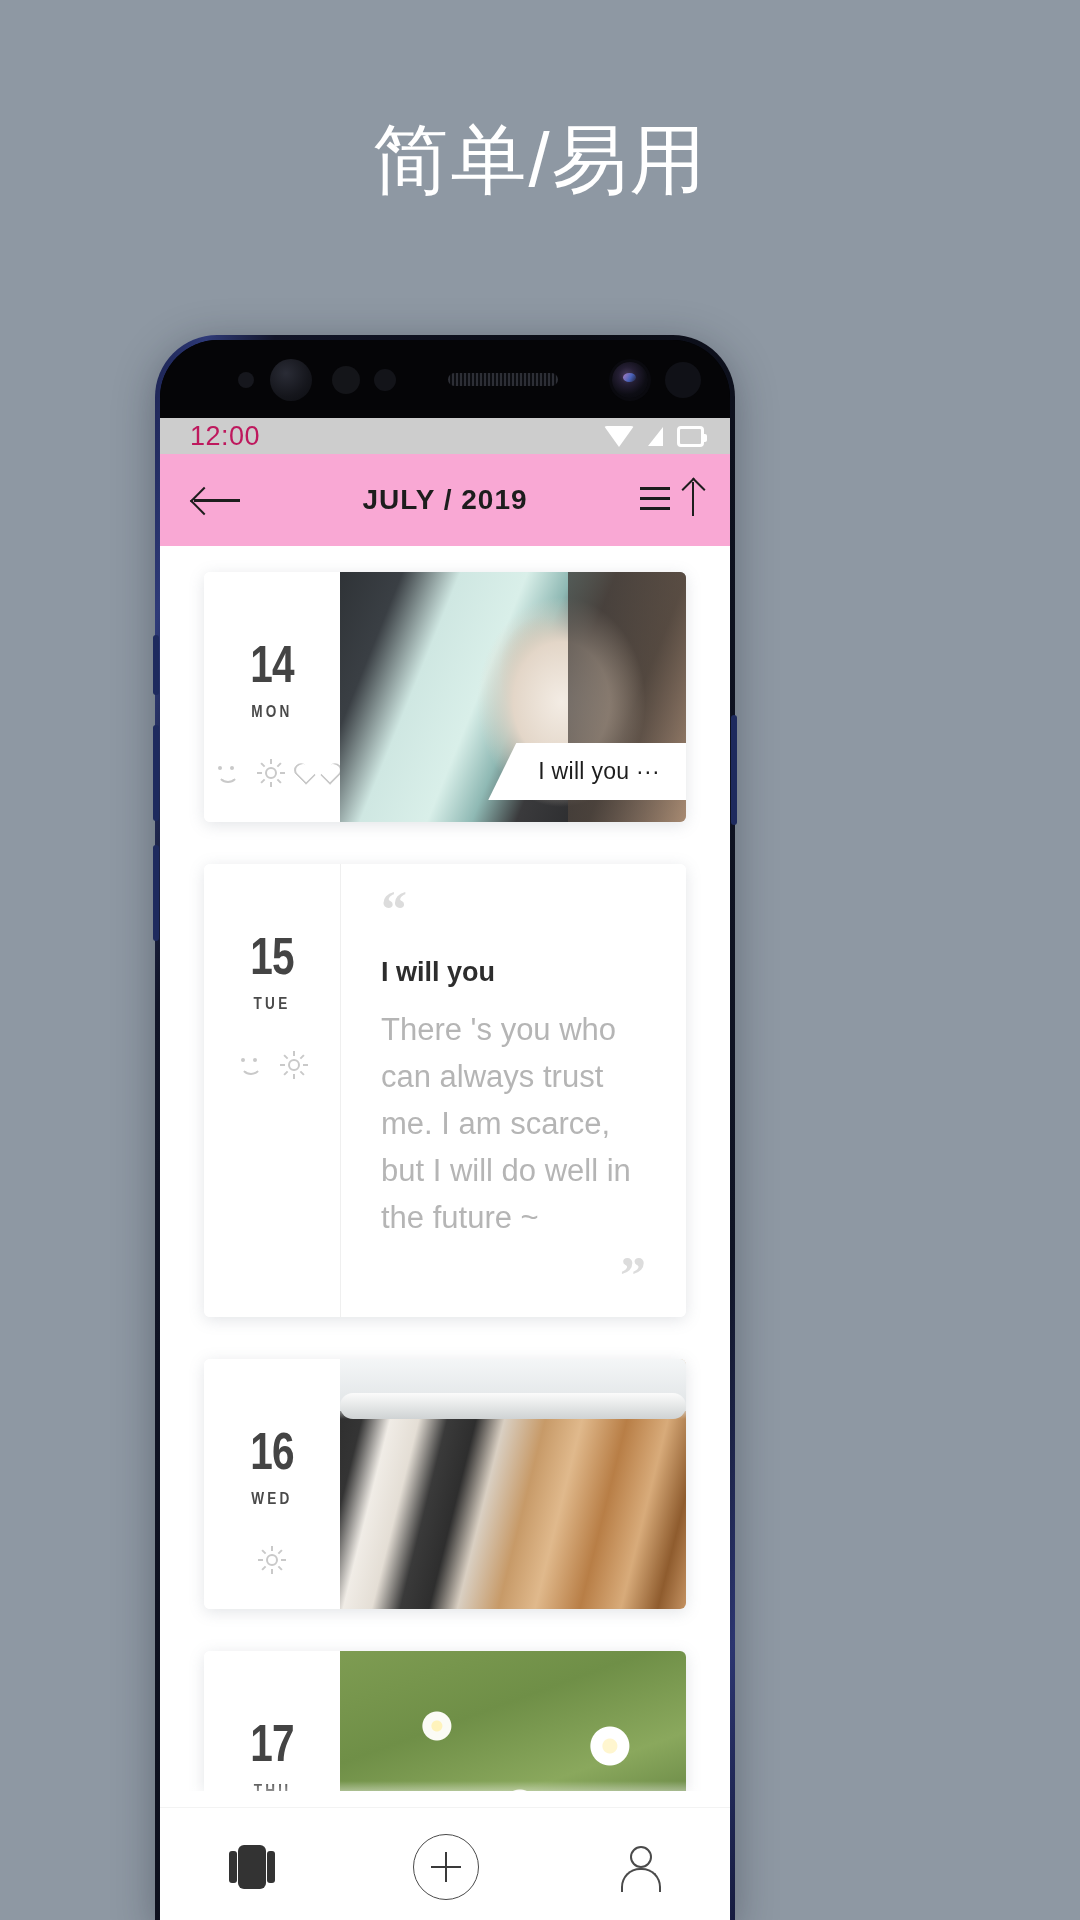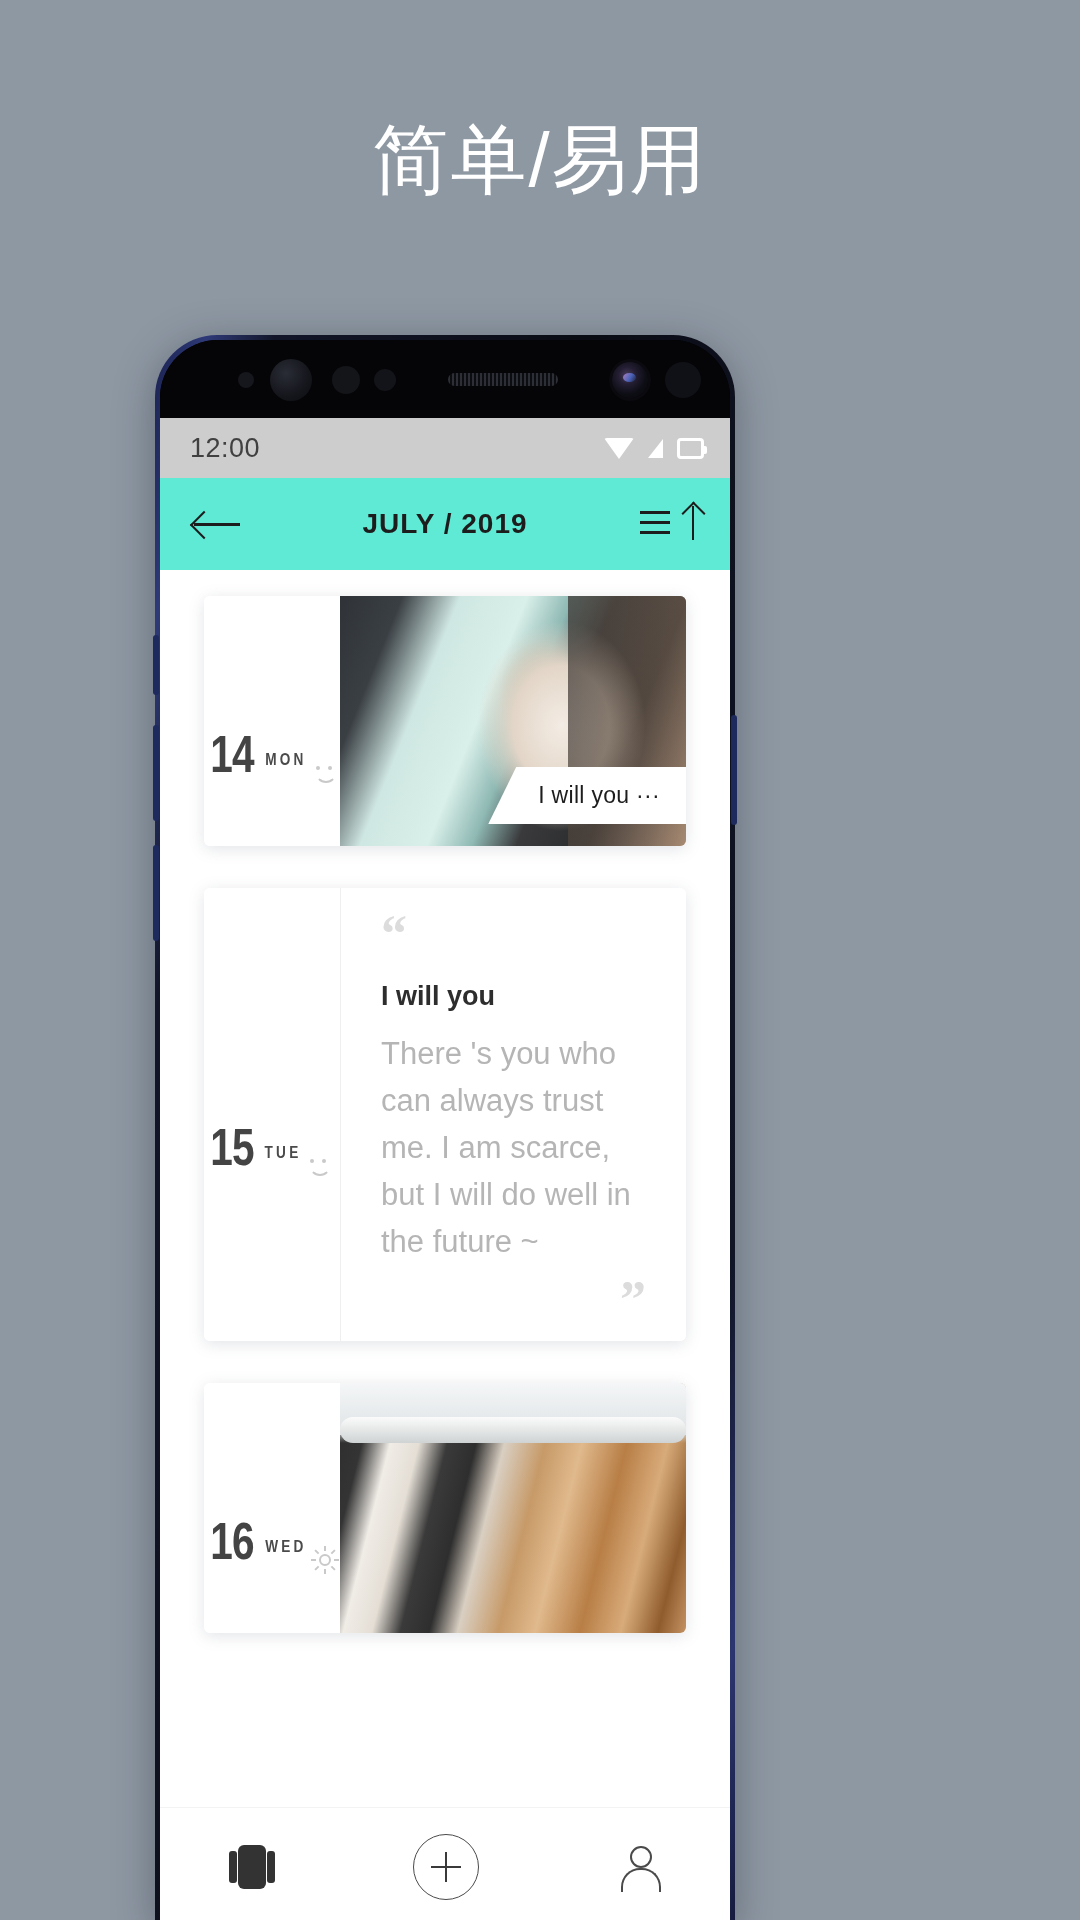--- a/index.html
+++ b/index.html
@@ -78,25 +78,25 @@
   
   .screen {
     position:absolute; left:0; top:78px;
     width:100%; height:calc(100% - 78px);
     background:#ffffff;
     overflow:hidden;
   }
 
   
   .statusbar {
-    height:60px;
+    height:36px;
     background:#cdcdcd;
     display:flex; align-items:center;
     padding:0 26px 0 30px;
-    color:#404040;
+    color:#be185d;
   }
   .clock { font-size:27px; letter-spacing:.5px; }
   .sb-right { margin-left:auto; display:flex; align-items:center; gap:14px; }
   .ic-wifi {
     width:0; height:0;
     border-left:15px solid transparent;
     border-right:15px solid transparent;
     border-top:21px solid #ffffff;
     border-radius:3px;
   }
@@ -114,21 +114,21 @@
   .ic-battery::after{
     content:""; position:absolute; right:-6px; top:5px;
     width:4px; height:8px; background:#ffffff; border-radius:0 2px 2px 0;
   }
 
   
   .apphead {
     height:92px;
     display:flex; align-items:center;
     padding:0 34px;
-    background:#5eead4;
+    background:#f9a8d4;
     position:relative;
   }
   .back-arrow { width:48px; height:30px; position:relative; cursor:pointer; }
   .back-arrow::before{
     content:""; position:absolute; left:0; top:14px;
     width:46px; height:2.5px; background:#1d1d1d;
   }
   .back-arrow::after{
     content:""; position:absolute; left:0; top:6px;
     width:18px; height:18px;
@@ -170,21 +170,21 @@
     display:flex;
     background:#ffffff;
     border-radius:6px;
     box-shadow:0 3px 16px rgba(110,120,135,.20);
     margin-bottom:42px;
     overflow:hidden;
     min-height:250px;
   }
   .card-left {
     width:136px; flex:0 0 136px;
-    display:flex; flex-direction:row;
+    display:flex; flex-direction:column;
     align-items:center;
     padding-top:66px;
     background:#ffffff;
   }
   .daynum {
     font-size:52px; font-weight:bold;
     color:#444444;
     letter-spacing:-1px;
     line-height:1;
     transform:scaleX(.78);
@@ -482,20 +482,29 @@
                 <i style="transform:rotate(270deg)"></i>
                   <i style="transform:rotate(315deg)"></i>
               </span>
             </div>
           </div>
           <div class="card-right">
             <div class="photo-hangers"></div>
           </div>
         </div>
 
+        <div class="card card-partial">
+          <div class="card-left">
+            <div class="daynum">17</div>
+            <div class="dayname">THU</div>
+          </div>
+          <div class="card-right">
+            <div class="photo-daisy"></div>
+          </div>
+        </div>
 
       </div>
 
       <div class="fade-bottom"></div>
 
       <div class="bottomnav">
         <div class="nav-cards">
           <span class="side lft"></span>
             <span class="mid"></span>
             <span class="side rgt"></span>

